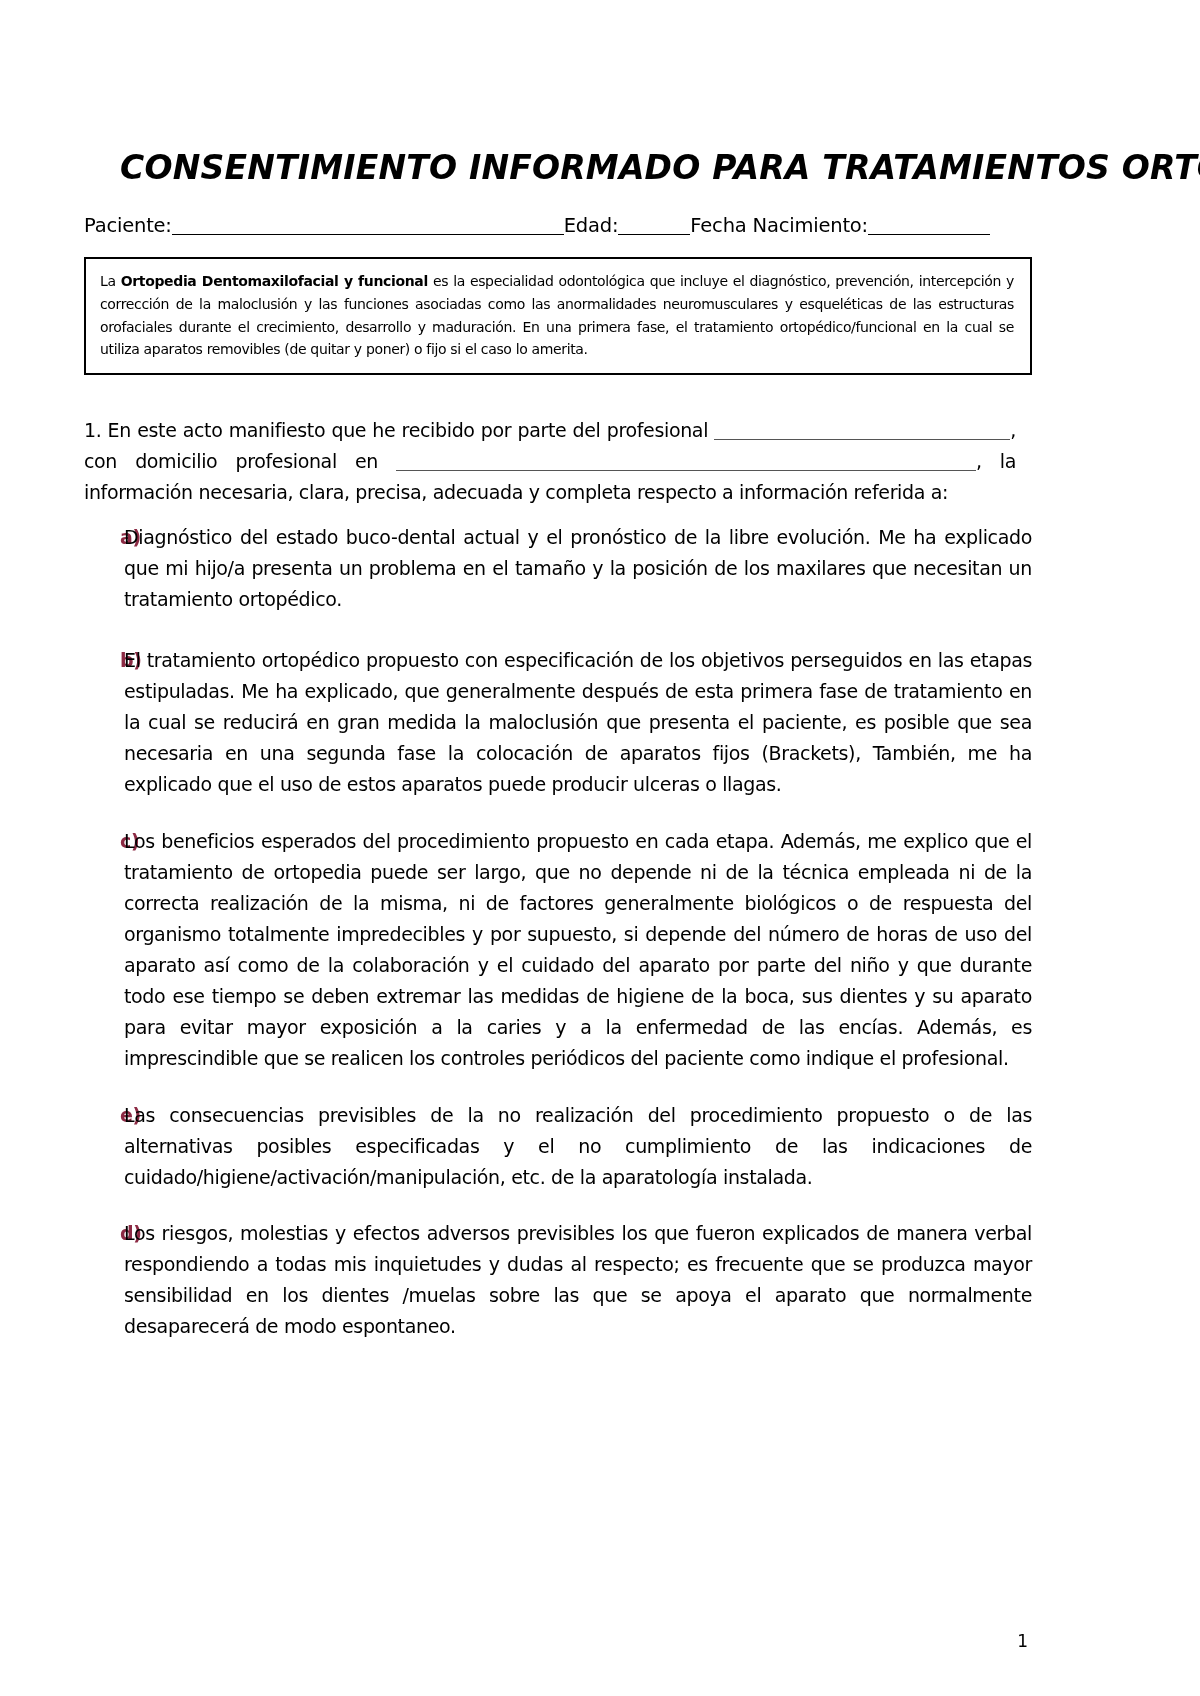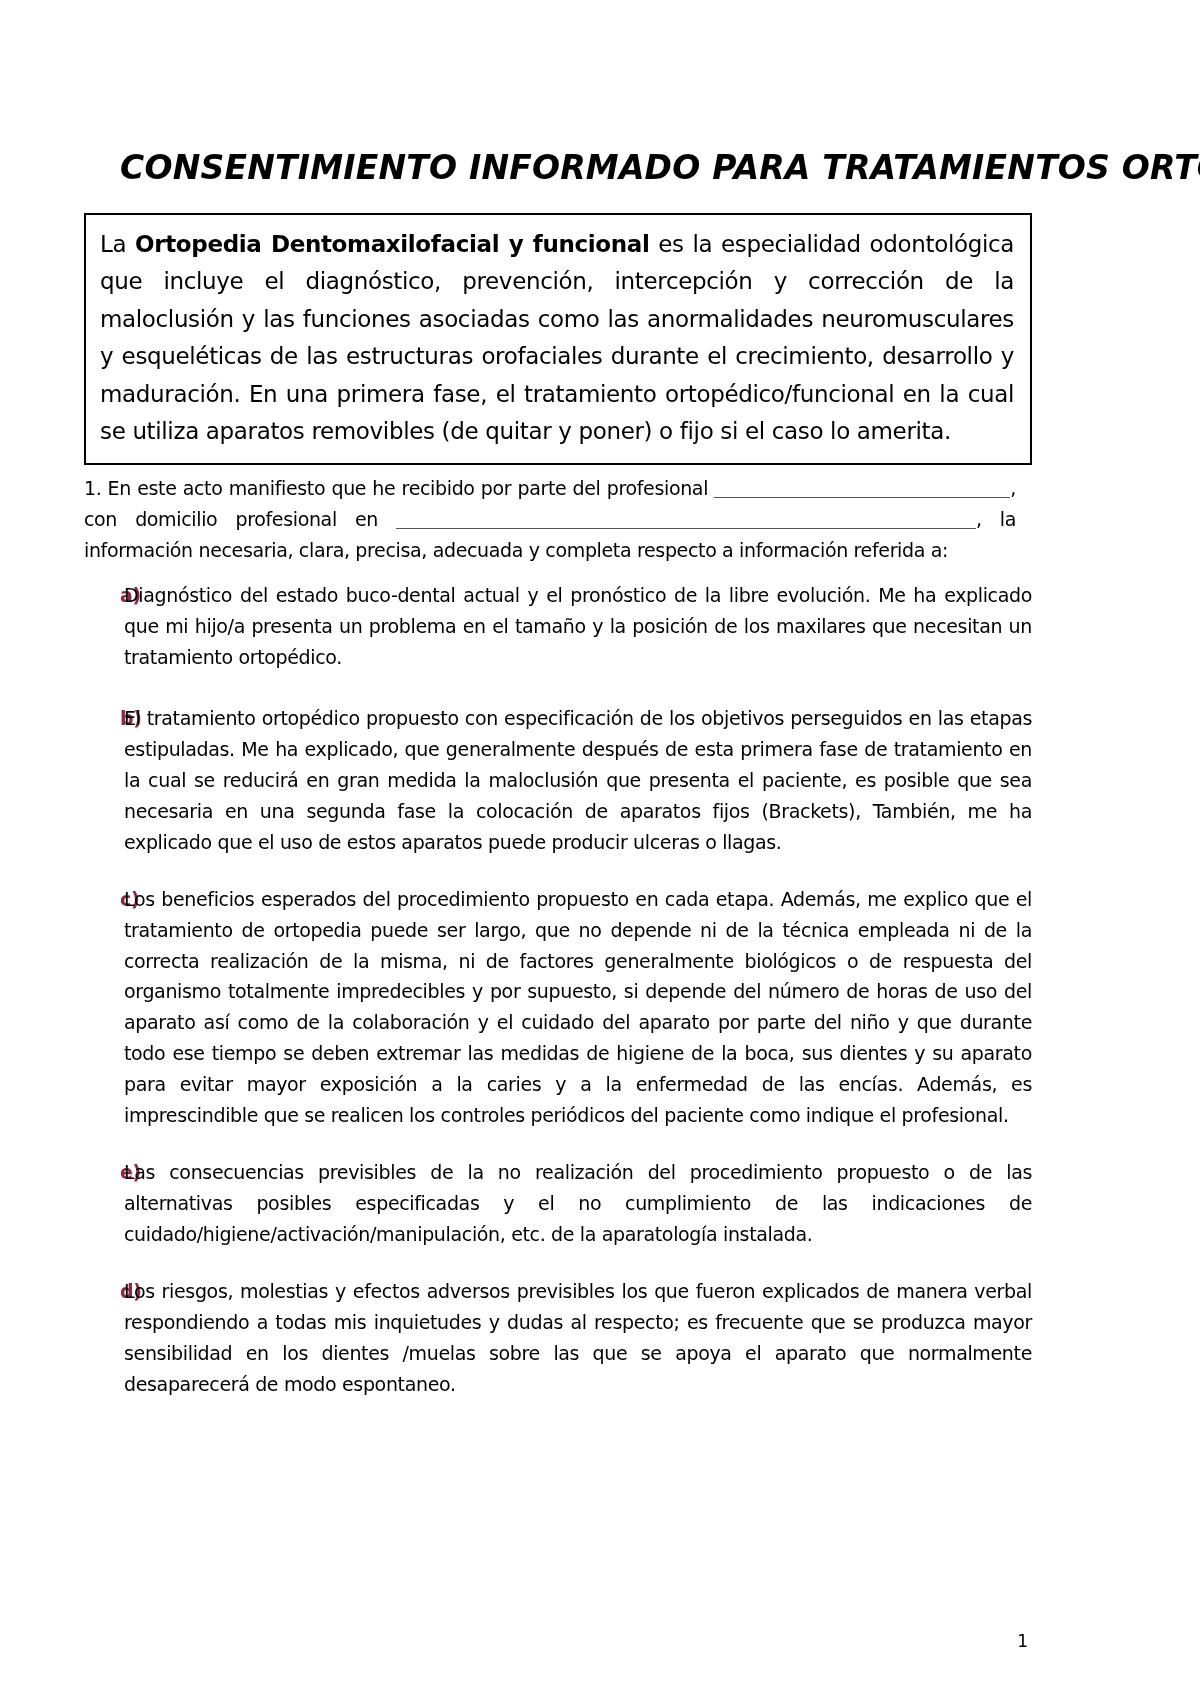--- a/index.html
+++ b/index.html
@@ -51,23 +51,23 @@
   .f-paciente { width: 392px; }
   .f-edad     { width: 72px; }
   .f-fnac     { width: 122px; }
   .f-resp     { width: 238px; }
   .f-dni      { width: 164px; }
   .f-tel      { width: 150px; }
 
   .boxed {
     border: 2.2px solid #000;
     padding: 11px 16px 12px 14px;
-    margin: 6px 0 8px 0;
+    margin: 6px 0 40px 0;
     font-family: "DejaVu Sans", sans-serif;
-    font-size: 23px;
+    font-size: 14px;
     line-height: 1.63;
     text-align: justify;
     text-justify: inter-word;
     letter-spacing: -0.35px;
   }
   .boxed b { font-weight: bold; }
 
   .body-p {
     font-family: "DejaVu Sans", sans-serif;
     font-size: 19px;
@@ -117,20 +117,23 @@
     color: #000;
   }
 </style>
 </head>
 <body>
 
 <div class="page">
 
   <h1 class="doc-title">CONSENTIMIENTO INFORMADO PARA TRATAMIENTOS ORTOPEDICOS</h1>
 
+  <div class="form-line">
+    <span class="lbl">Paciente:</span><span class="fill f-paciente"></span><span class="lbl">Edad:</span><span class="fill f-edad"></span><span class="lbl">Fecha Nacimiento:</span><span class="fill f-fnac"></span>
+  </div>
 
 
   <div class="boxed">
     <span>La </span><b>Ortopedia Dentomaxilofacial y funcional</b><span> es la especialidad odontológica que incluye el diagnóstico, prevención, intercepción y corrección de la maloclusión y las funciones asociadas como las anormalidades neuromusculares y esqueléticas de las estructuras orofaciales durante el crecimiento, desarrollo y maduración. En una primera fase, el tratamiento ortopédico/funcional en la cual se utiliza aparatos removibles (de quitar y poner) o fijo si el caso lo amerita.</span>
   </div>
 
   <div class="body-p">
     <span>1.  En este acto manifiesto que he recibido por parte del profesional </span><span class="inline-fill fl-prof"></span><span>, con   domicilio   profesional   en </span><span class="inline-fill fl-dom"></span><span>,  la información necesaria, clara, precisa, adecuada y completa respecto a información referida a:</span>
   </div>
 

